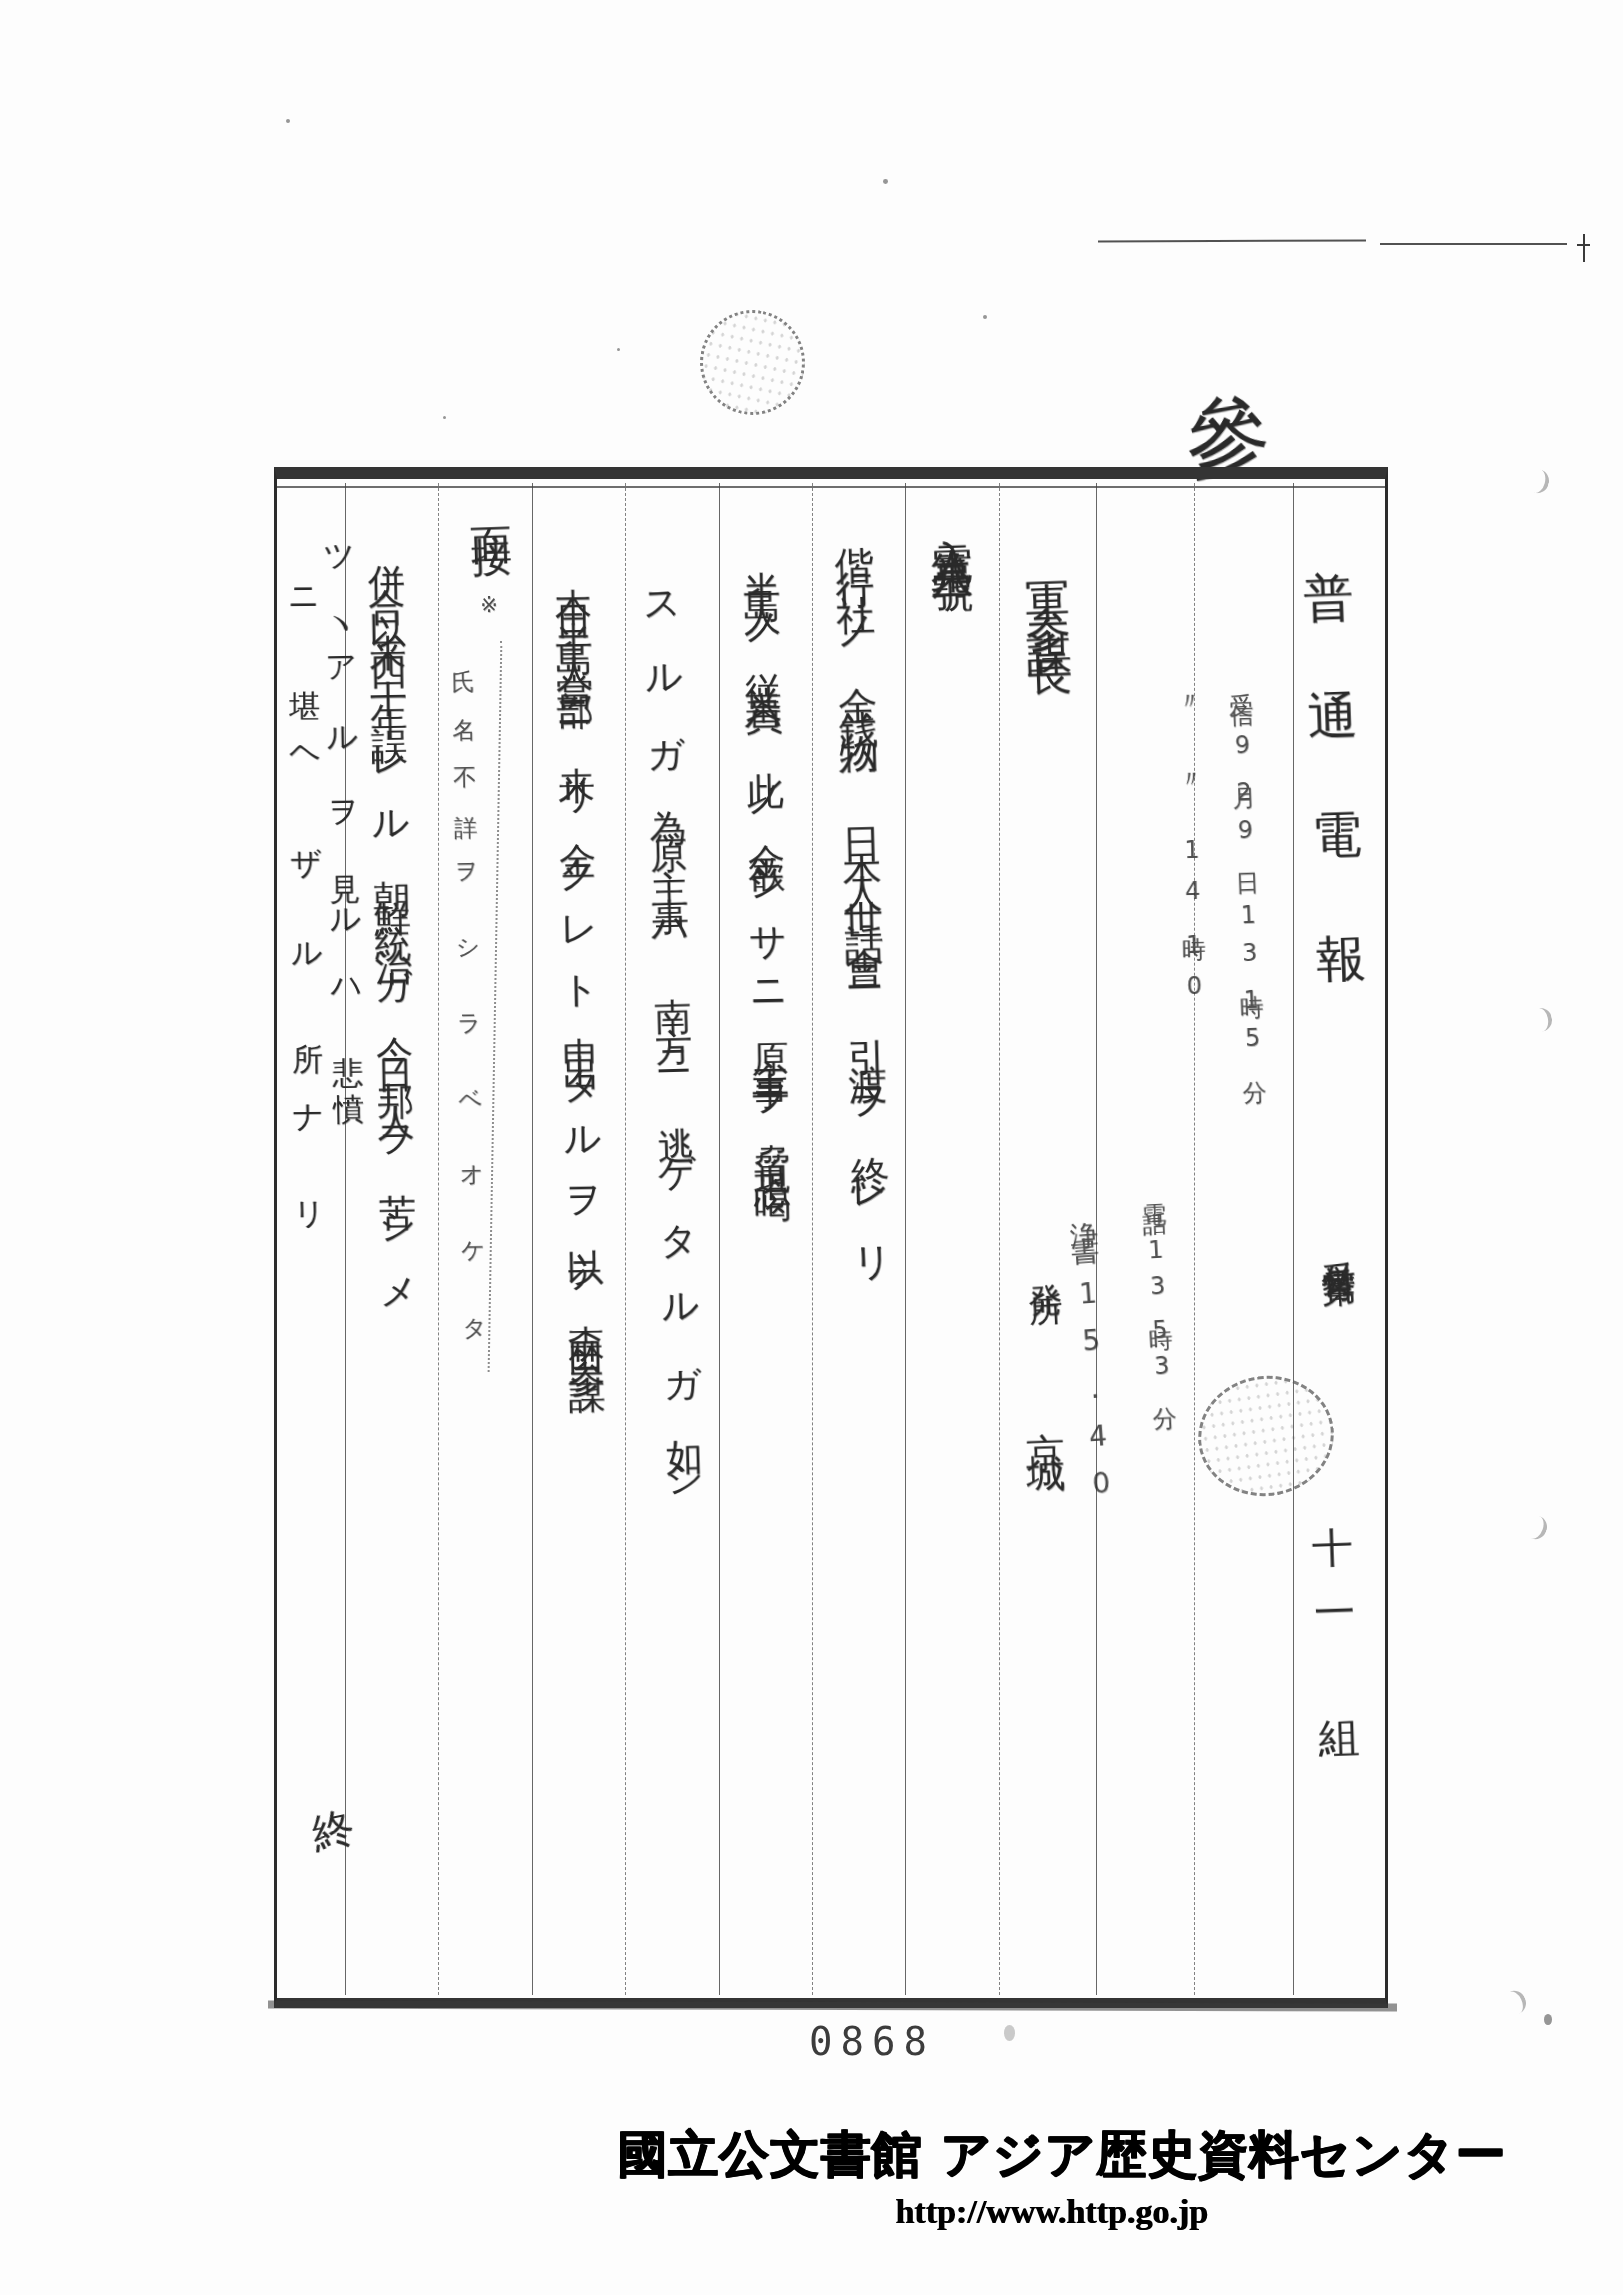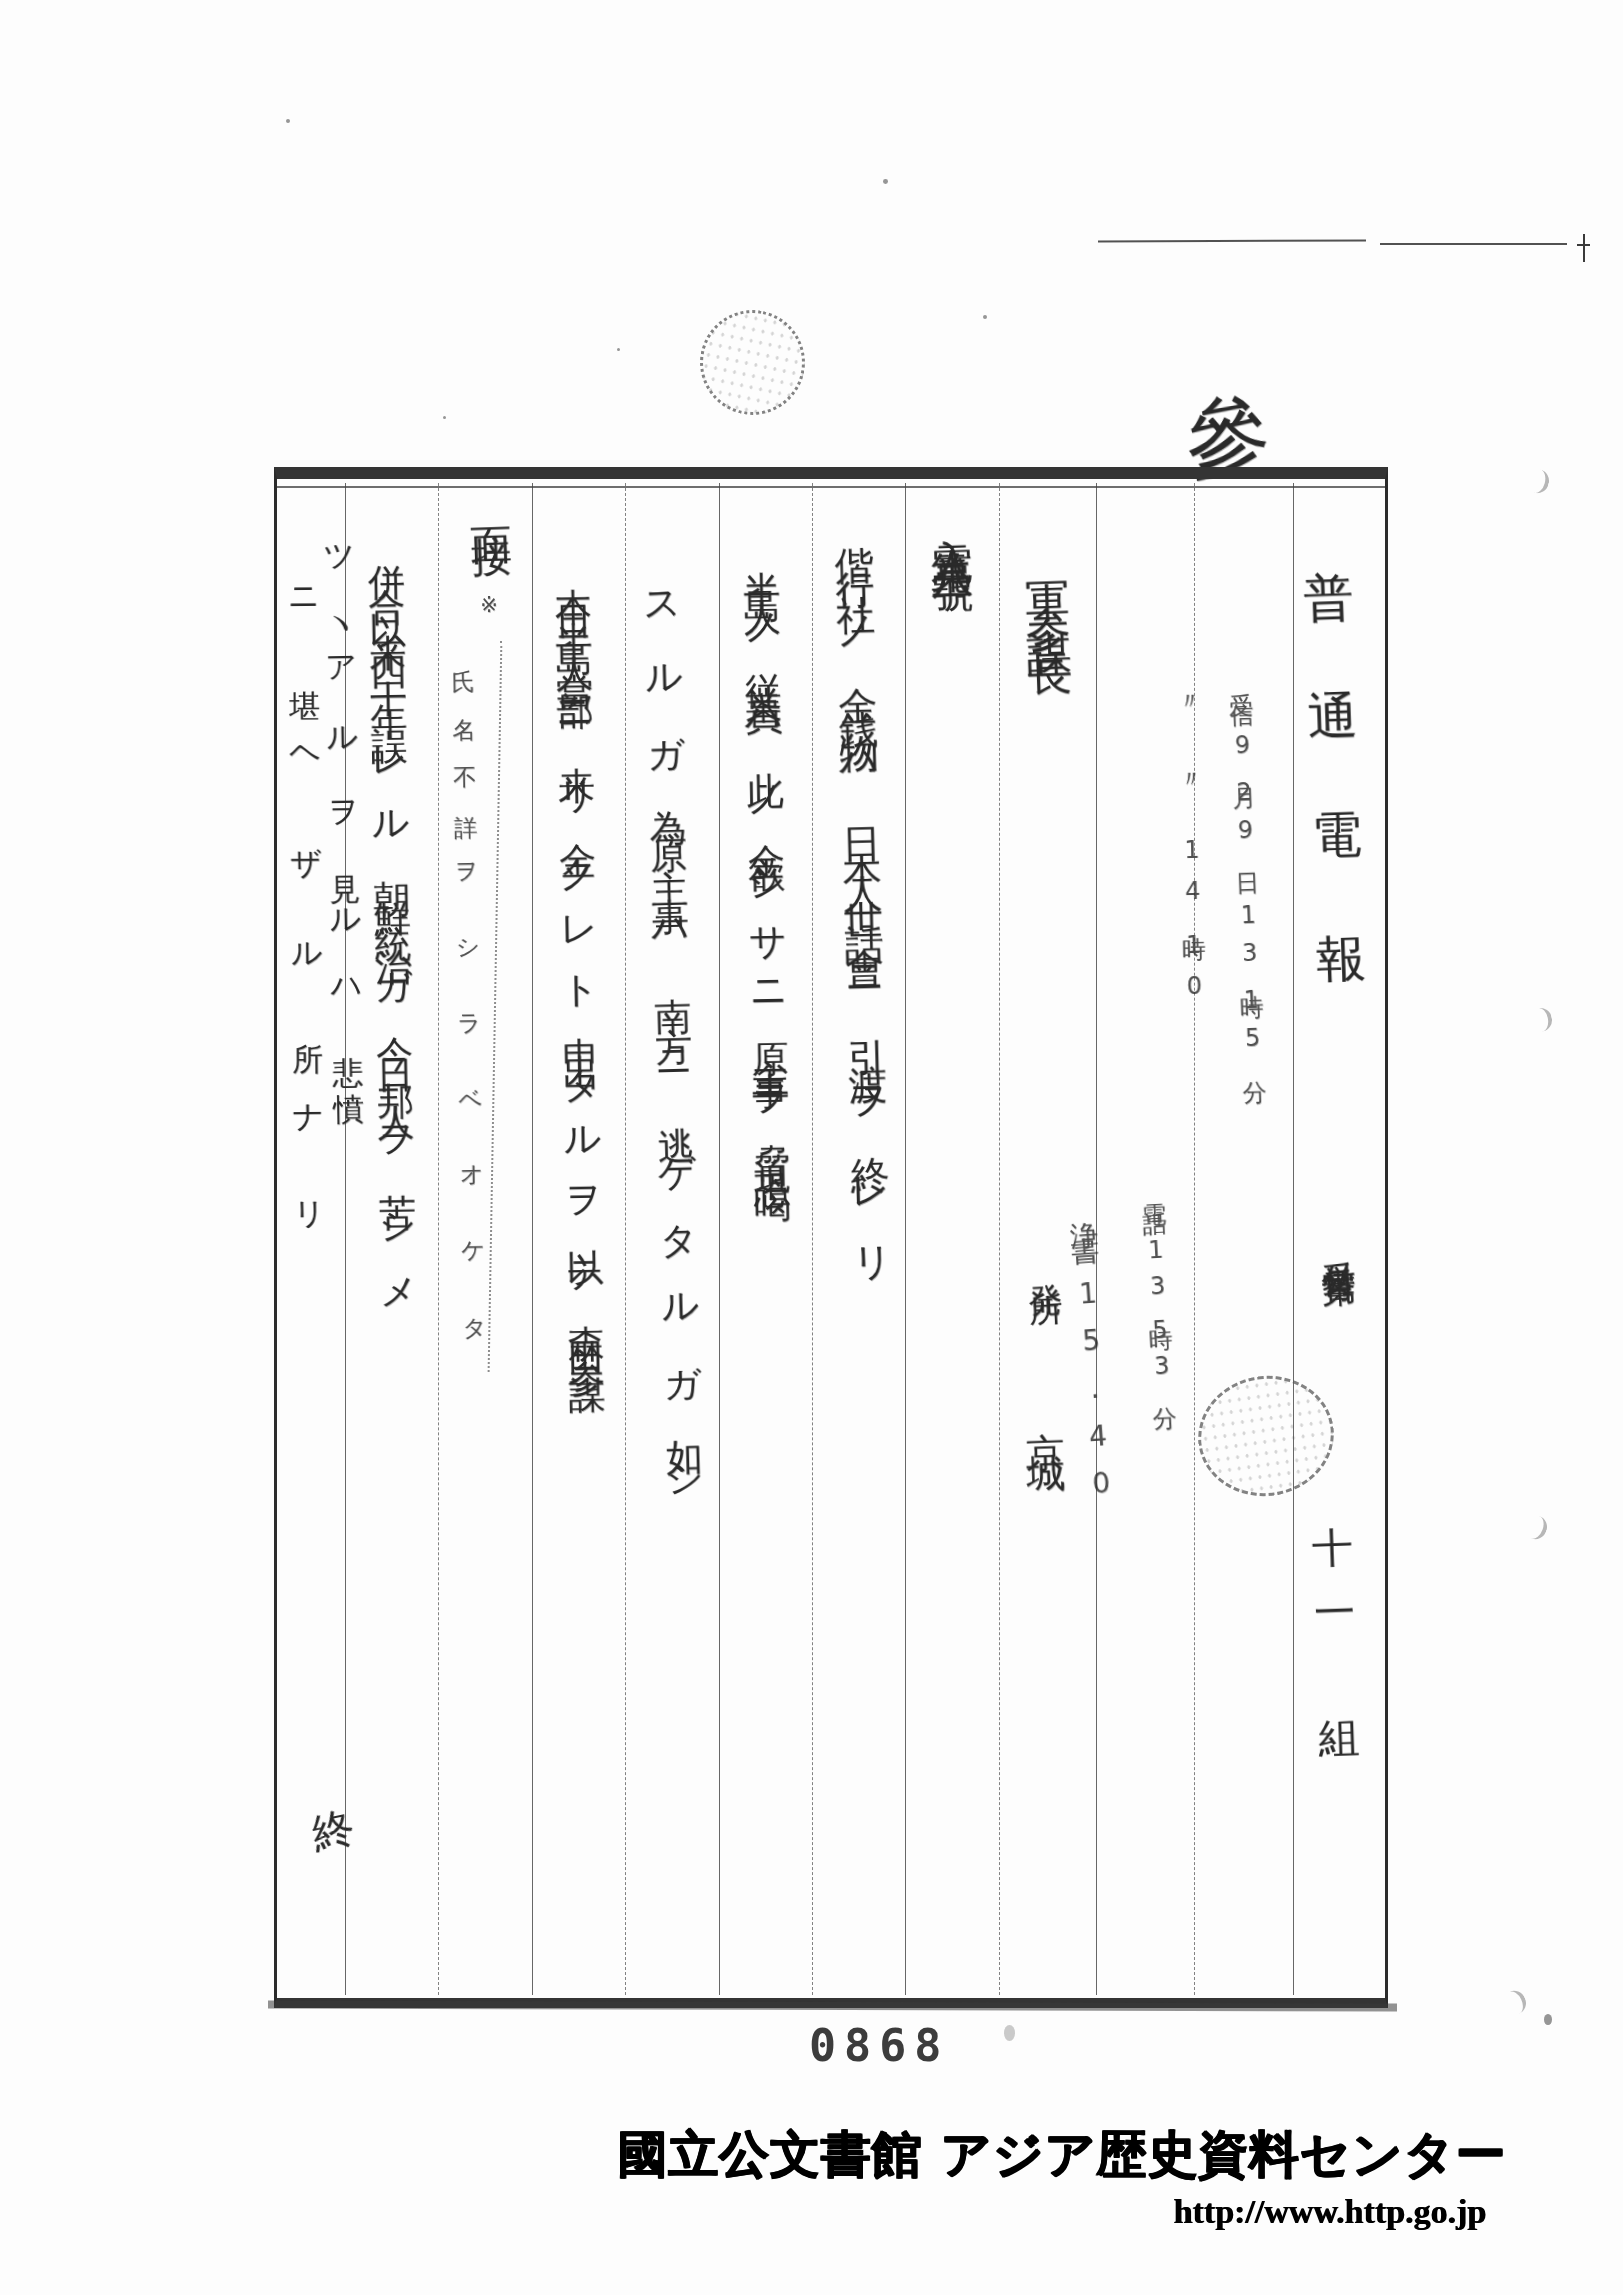--- a/index.html
+++ b/index.html
@@ -31,24 +31,24 @@
     position:absolute;border:3.2px dotted #5a5a5a;border-radius:50%;
     background-image:radial-gradient(rgba(70,70,70,.3) 1.2px,transparent 1.8px);
     background-size:9.7px 11.4px;opacity:.75;
   }
   .speck{position:absolute;background:#6a6a6a;border-radius:50%;opacity:.7;}
   .crescent{position:absolute;width:19.5px;height:24px;border:0;border-right:4.9px solid #8a8a8a;
     border-radius:50%;opacity:.6;}
   .wavyline{position:absolute;width:0;border-left:2.4px dotted #5f5f5f;opacity:.7;}
   .pageno{
     position:absolute;left:809px;top:2019px;
-    font-family:"DejaVu Sans Mono",monospace;font-weight:bold;font-size:45px;
+    font-family:"DejaVu Sans Mono",monospace;font-weight:normal;font-size:39px;
     letter-spacing:8px;color:#3c3c3c;filter:blur(0.3px);
   }
-  .footer{position:absolute;left:617px;top:2121px;width:869px;text-align:right;color:#000;}
+  .footer{position:absolute;left:617px;top:2121px;width:869px;text-align:center;color:#000;}
   .footer .ja{
     font-size:50px;font-weight:900;letter-spacing:0.8px;
     font-family:"DejaVu Sans",sans-serif;
     text-shadow:1.2px 0 0 #000,0 1.2px 0 #000,1.2px 1.2px 0 #000;
     white-space:nowrap;
   }
   .footer .en{
     font-family:"Liberation Serif",serif;font-weight:bold;font-size:28px;margin-top:6.5px;
     text-shadow:0.8px 0 0 #000;
   }

